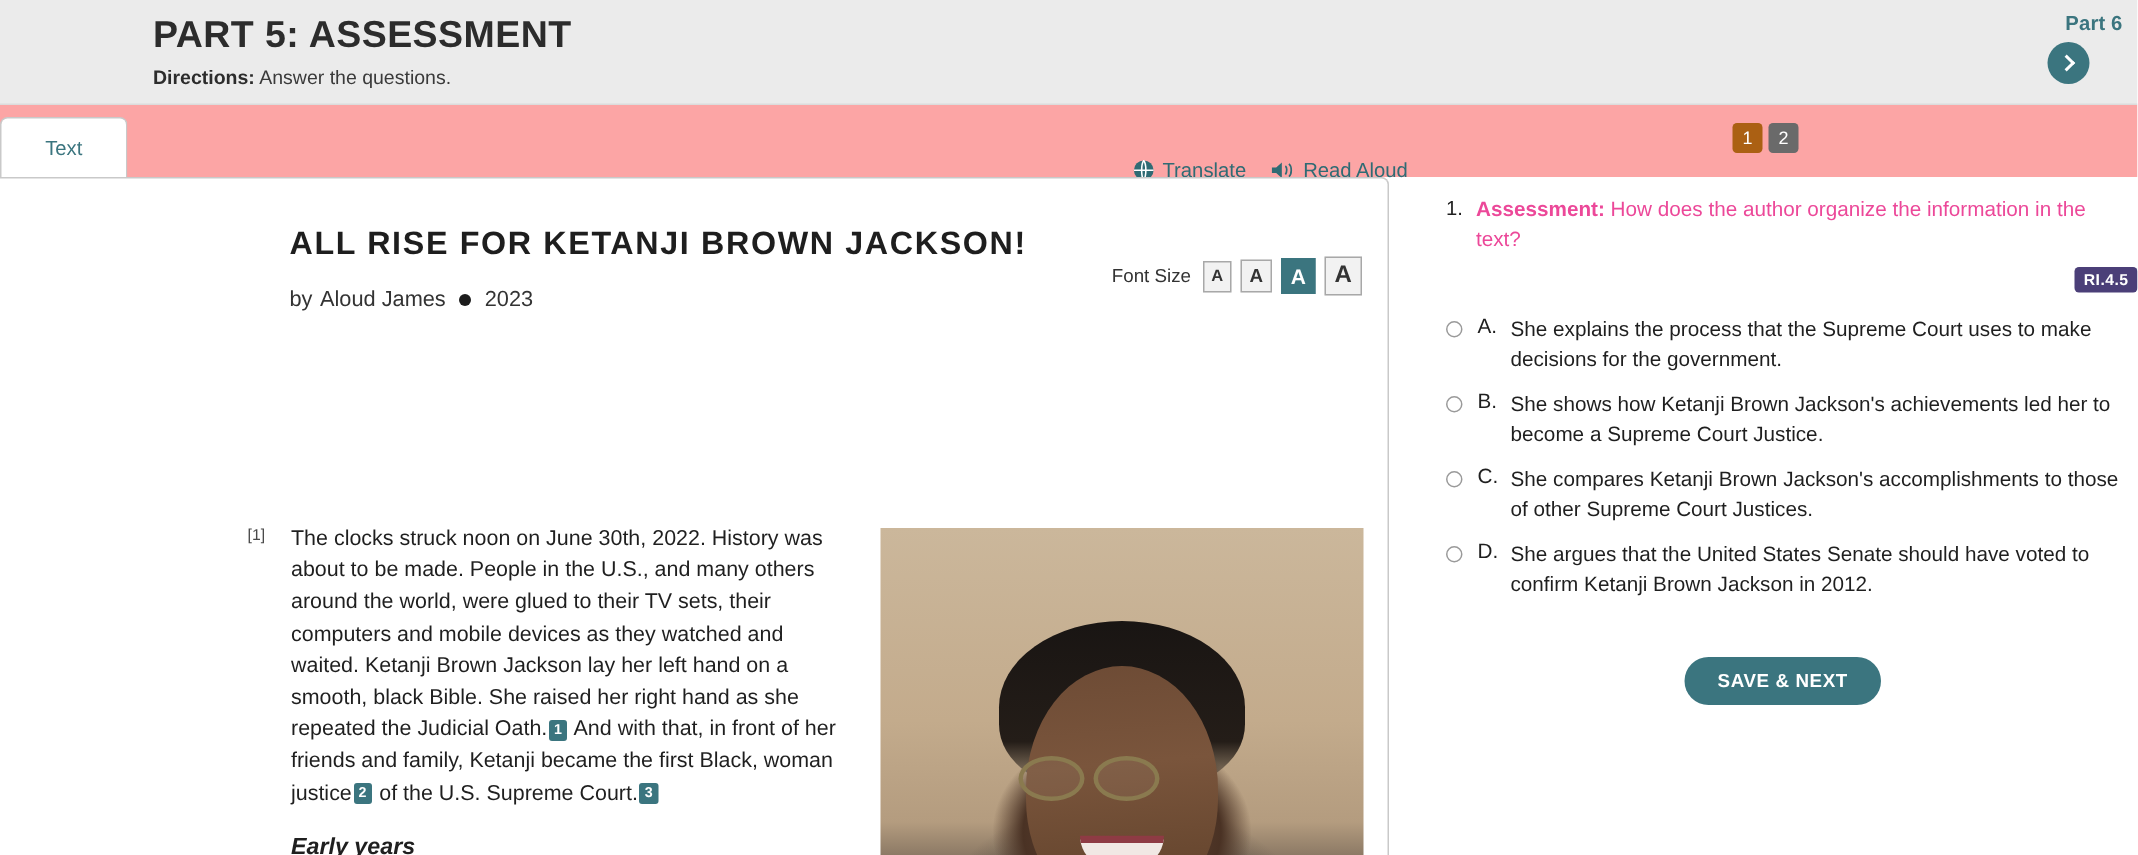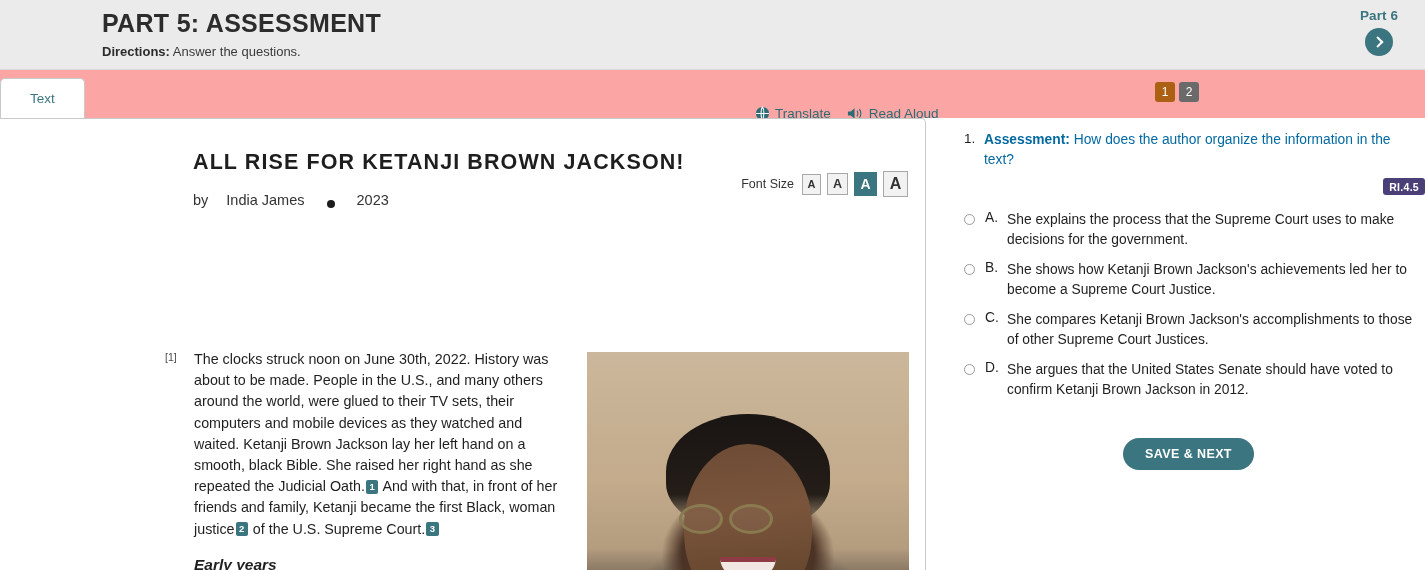--- a/index.html
+++ b/index.html
@@ -11,21 +11,21 @@
   }
 
   
   .topbar {
     position: relative;
     width: 1425px; height: 70px;
     background: #ebebeb;
     border-bottom: 1px solid #dcdcdc;
   }
   .nav-prev { position: absolute; left: 0; top: 8px; width: 72px; text-align: center; }
-  .nav-next { position: absolute; right: 10px; top: 8px; width: 72px; text-align: center; }
+  .nav-next { position: absolute; right: 10px; top: 8px; width: 72px; text-align: right; }
   .nav-label {
     font-size: 13.5px; font-weight: bold; color: #3b757f;
     letter-spacing: .1px; line-height: 16px;
   }
   .nav-circle {
     width: 28px; height: 28px; border-radius: 50%;
     background: #3b757f; margin: 4px auto 0;
     position: relative; cursor: pointer;
   }
   .chev {
@@ -88,21 +88,21 @@
     border-top-right-radius: 5px;
     background: #fff; overflow: hidden; text-decoration: underline;
   }
   .article { position: absolute; left: 193px; top: 30px; width: 715px; }
   .art-title {
     font-size: 21.5px; font-weight: bold; color: #1e1e1e;
     letter-spacing: 1.1px; line-height: 26px;
   }
   .byline {
     margin-top: 17px; font-size: 14.5px; color: #333;
-    display: flex; align-items: flex-end; gap: 22px;
+    display: flex; align-items: center; gap: 9px;
   }
   .dot { width: 8px; height: 8px; border-radius: 50%; background: #1c1c1c; display:inline-block; }
 
   .fontsize {
     position: absolute; right: 17px; top: 52px;
     display: flex; align-items: center; gap: 6px;
   }
   .fs-label { font-size: 12.5px; color: #333; margin-right: 2px; }
   .fs-btn {
     border: 1px solid #a8a8a8; background: #f2f2f2;
@@ -170,21 +170,21 @@
   .photo .smile {
     position: absolute; left: 133px; top: 205px; width: 56px; height: 22px;
     border-radius: 0 0 28px 28px; background: #f1e8e4;
     border-top: 5px solid #8e3b44;
   }
 
   
   .qpanel { position: absolute; left: 952px; top: 0; width: 473px; height: 452px; background:#fff; }
   .qrow { display: flex; padding: 0 6px 0 12px; }
   .qnum { width: 20px; font-size: 13.5px; color: #1f1f1f; flex: none; padding-top: 1px; }
-  .qtext { font-size: 13.8px; line-height: 20px; color: #0369a1; }
+  .qtext { font-size: 13.8px; line-height: 20px; color: #ec4899; }
   .qtext b { font-weight: bold; }
   .badgewrap { display: flex; justify-content: flex-end; padding-right: 0; margin-top: 8px; }
   .badge {
     background: #4b3f78; color: #fff; font-size: 10.5px; font-weight: bold;
     padding: 2.5px 6px; border-radius: 3px; letter-spacing: .3px;
   }
   .options { margin-top: 15px; }
   .opt { display: flex; padding: 0 8px 0 12px; margin-bottom: 9.5px; cursor: pointer; }
   .radio {
     width: 11px; height: 11px; border: 1px solid #9a9a9a; border-radius: 50%;
@@ -253,21 +253,21 @@
 </div>
 
 <div class="main">
 
   <div class="reader">
 
     <div class="article">
       <div class="art-title">ALL RISE FOR KETANJI BROWN JACKSON!</div>
       <div class="byline">
         <span>by</span>
-        <span style="margin-left:-4px;">India James</span>
+        <span style="margin-left:-4px;">Aloud James</span>
         <span class="dot"></span>
         <span>2023</span>
       </div>
     </div>
 
     <div class="fontsize">
       <span class="fs-label">Font Size</span>
       <span class="fs-btn fs1">A</span>
       <span class="fs-btn fs2">A</span>
       <span class="fs-btn fs3">A</span>

